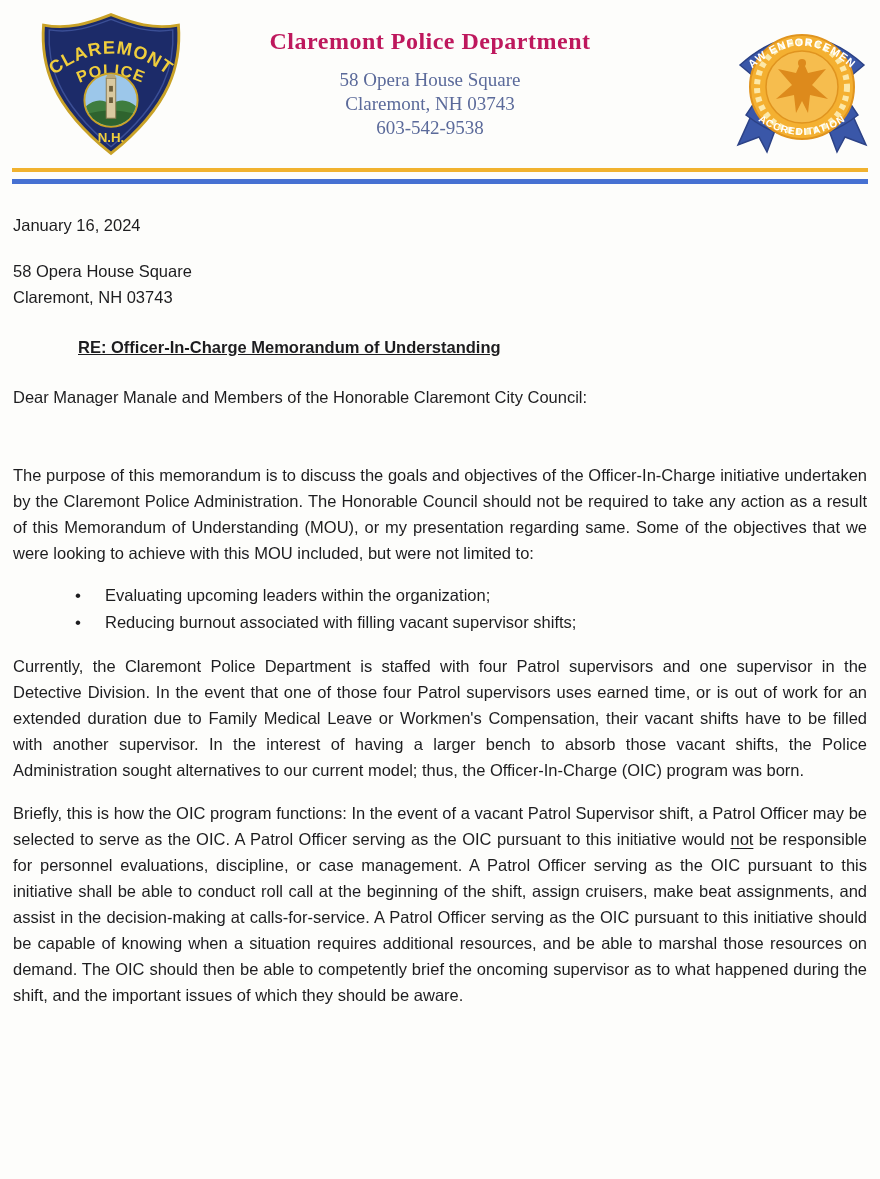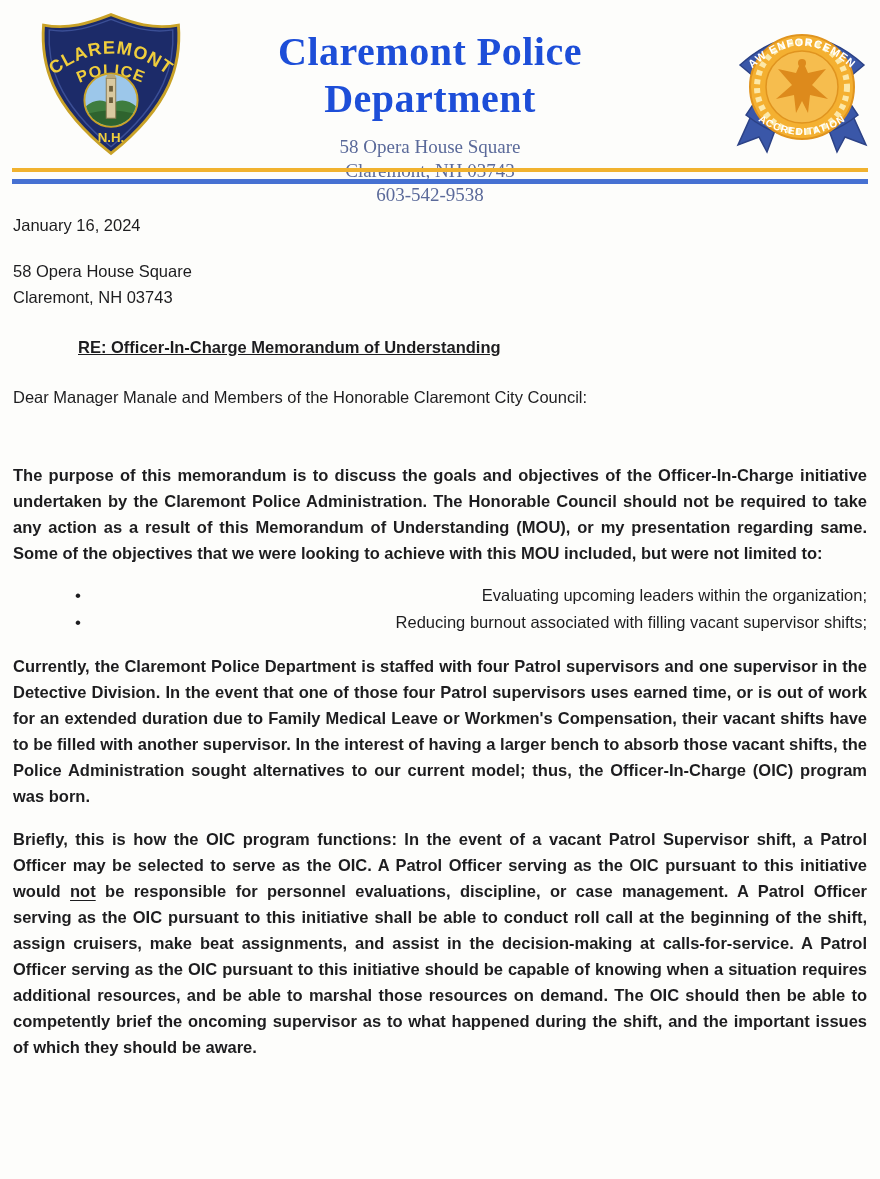--- a/index.html
+++ b/index.html
@@ -19,22 +19,22 @@
   .header { position: relative; height: 188px; }
   .badge-wrap  { position: absolute; left: 30px;  top: 8px; }
   .seal-wrap   { position: absolute; left: 732px; top: 6px; }
   .header-center {
     position: absolute; left: 170px; top: 28px; width: 520px;
     text-align: center;
   }
   .dept-title {
     font-family: "Liberation Serif", "DejaVu Serif", serif;
     font-weight: bold;
-    font-size: 40px;
-    color: #1d4ed8;
+    font-size: 24px;
+    color: #be185d;
     letter-spacing: 0.5px;
   }
   .dept-address {
     margin-top: 13px;
     font-family: "Liberation Serif", "DejaVu Serif", serif;
     font-size: 19px;
     line-height: 24px;
     color: #5b6a9a;
   }
   .rule { position: absolute; left: 12px; right: 12px; }
@@ -49,31 +49,30 @@
   }
   .date-line { margin-bottom: 20px; }
   .recipient-block div { line-height: 26px; }
   .subject-line {
     margin-top: 24px;
     margin-left: 65px;
     font-weight: bold;
     text-decoration: underline;
   }
   .salutation-line { margin-top: 24px; }
-  .para { text-align: justify; font-weight: bold; }
+  .para { text-align: justify; }
   .para-1 { margin-top: 52px; }
   .bullet-list {
     list-style: none;
     margin-top: 16px;
     padding-left: 92px;
   }
   .bullet-list li {
     position: relative;
     line-height: 27px;
-    text-align: right;
   }
   .bullet-list li::before {
     content: "\2022";
     position: absolute;
     left: -30px;
     top: 0;
     font-size: 17px;
   }
   .para-2 { margin-top: 17px; }
   .para-3 { margin-top: 17px; }

